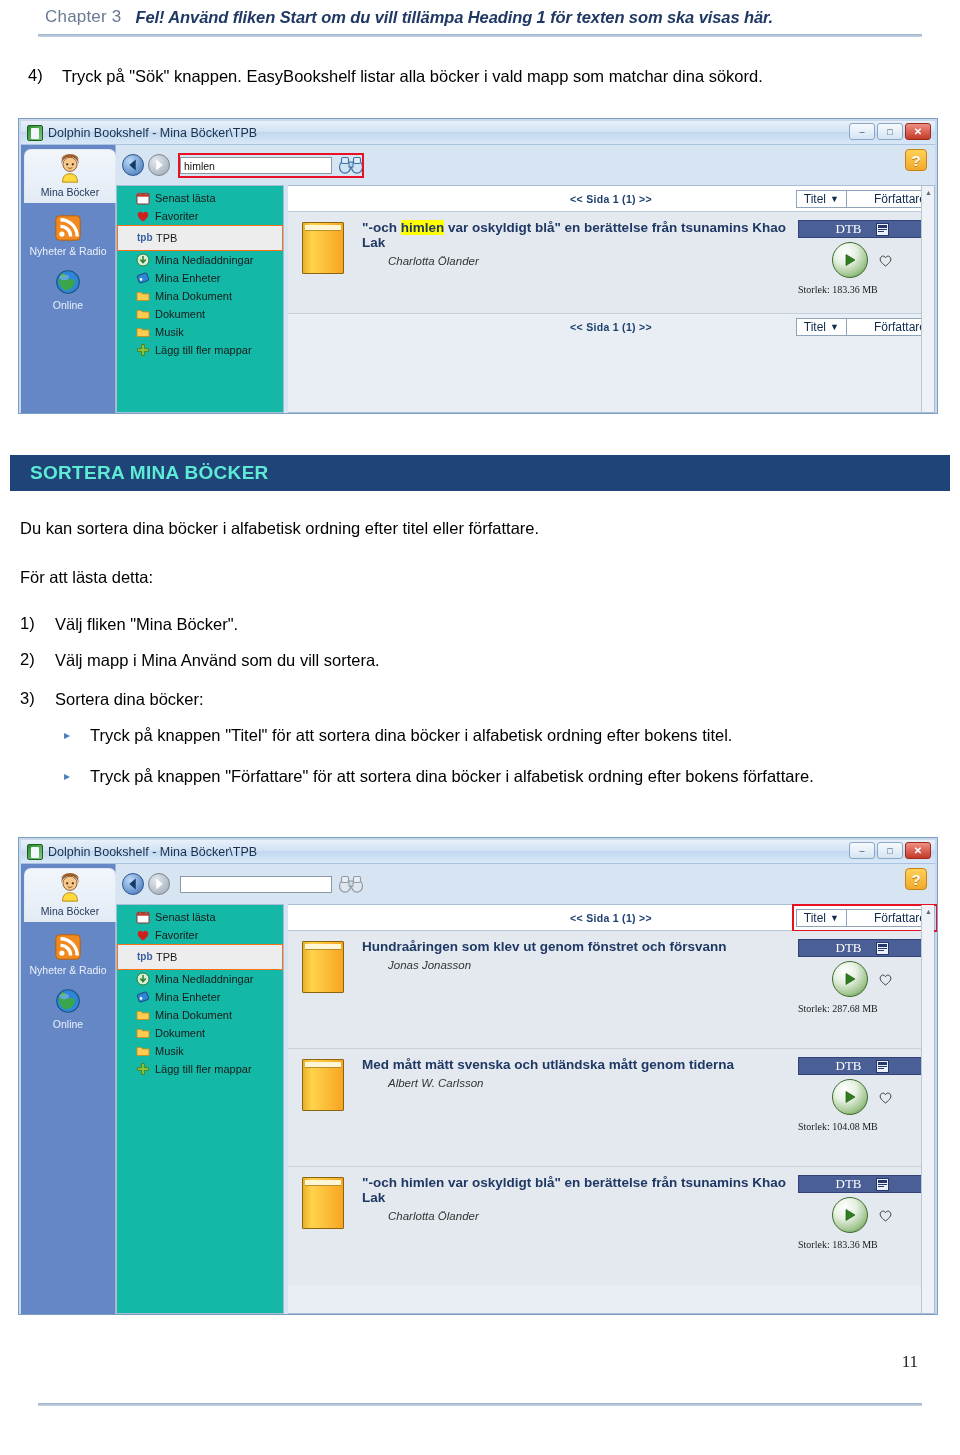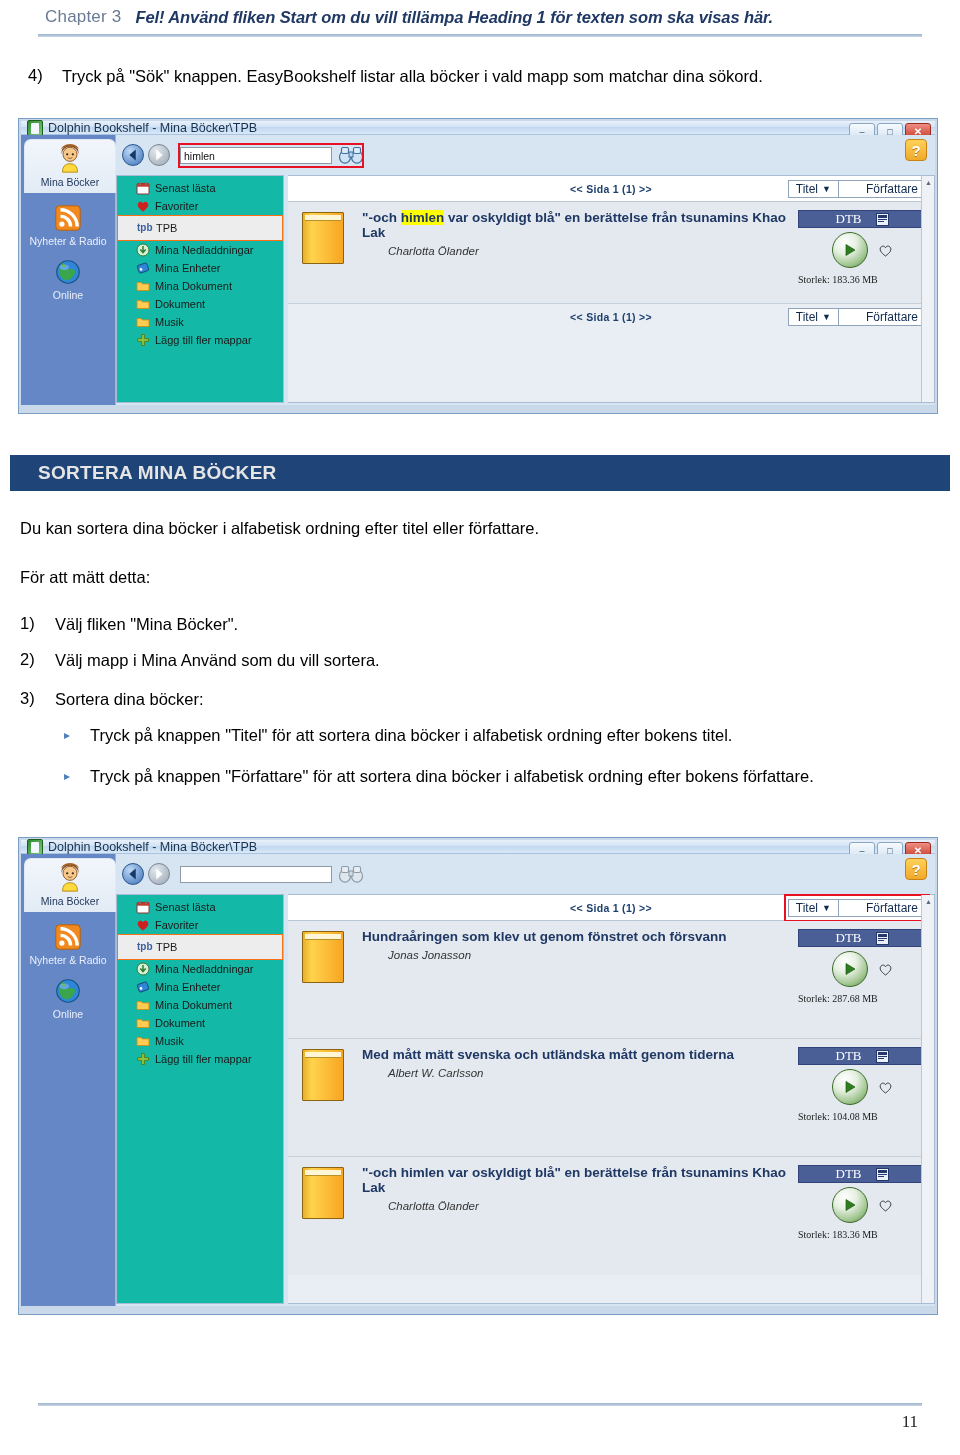--- a/index.html
+++ b/index.html
@@ -39,34 +39,34 @@
   .bullet-arrow {
     position:absolute; color:#4a7ebb; font-size:12px;
   }
 
   
   .section-bar {
     position:absolute; left:10px; top:455px; width:940px; height:36px;
     background:#1f4477; display:flex; align-items:center;
   }
   .section-bar span {
-    color:#e5e5e5; font-size:19px; font-weight:bold; letter-spacing:.3px;
-    padding-left:28px;
+    color:#5eead4; font-size:19px; font-weight:bold; letter-spacing:.3px;
+    padding-left:20px;
   }
 
   
   .shot {
     position:absolute;
     background:#c9d9ea;
     border:1px solid #7a9ec4;
     overflow:hidden;
   }
   .shot-outer-pad { padding:2px; }
   .titlebar {
-    height:14px;
+    height:24px;
     background:linear-gradient(to bottom,#e8f0fa 0%, #d3e3f5 45%, #c2d8ef 50%, #d9e8f8 100%);
     display:flex; align-items:center;
     border-bottom:1px solid #a8c4e0;
     position:relative;
   }
   .tb-icon {
     width:16px; height:16px; margin-left:6px; margin-right:5px;
     background:linear-gradient(135deg,#2e8b2e,#7ec97e);
     border:1px solid #1d5e1d; border-radius:2px;
     position:relative;
@@ -156,21 +156,21 @@
   .tree-row.sel { background:#ededed; border:1px solid #f97316; height:26px;padding-left:19px; }
   .tree-row .ti { width:14px; height:14px; margin-right:5px; flex:none; }
 
   .listpane {
     flex:1; background:#e9eef4; border:1px solid #a8bdd4; border-left:none;
     position:relative; margin-left:4px;
   }
   .pager-row {
     display:flex; align-items:center; justify-content:flex-end;
     height:26px; background:#fff; border-bottom:1px solid #b9c8d8;
-    padding-right:8px; position:relative;
+    padding-right:0; position:relative;
   }
   .pager-txt {
     position:absolute; left:50%; transform:translateX(-50%);
     font-size:10.5px; color:#1d3f6e; font-weight:bold; letter-spacing:.3px;
   }
   .sortbtns { display:flex; border:1px solid #8fa4ba; background:#fff;gap:20px; }
   .sortbtn {
     font-size:12px; color:#0f2a4d; padding:1px 7px; white-space:nowrap;
   }
   .sortbtn.titel { border-right:1px solid #8fa4ba; display:flex; gap:4px; align-items:center; }
@@ -219,21 +219,21 @@
   .vscroll-arrow {
     width:13px; height:12px; display:flex; align-items:center; justify-content:center;
     font-size:7px; color:#5a6b7c;
   }
 
   .footer-rule {
     position:absolute; left:38px; top:1403px; width:884px; height:3px;
     background:linear-gradient(to bottom,#9db3cc,#c9d6e6);
   }
   .page-num {
-    position:absolute; right:42px; top:1412px;
+    position:absolute; right:42px; top:1352px;
     font-size:17px; color:#222; font-family:"Liberation Serif", serif;
   }
 </style>
 </head>
 <body>
 
 <div class="page-header">
   <span class="chapter-label">Chapter 3</span>
   <span class="header-title">Fel! Använd fliken Start om du vill tillämpa Heading 1 för texten som ska visas här.</span>
 </div>
@@ -435,21 +435,21 @@
       </div>
     </div>
   </div>
 </div>
 
 <div class="section-bar">
   <span>SORTERA MINA BÖCKER</span>
 </div>
 
 <div class="para" style="left:20px; top:518px; width:900px;">Du kan sortera dina böcker i alfabetisk ordning efter titel eller författare.</div>
-<div class="para" style="left:20px; top:567px; width:900px;">För att mätt detta:</div>
+<div class="para" style="left:20px; top:567px; width:900px;">För att lästa detta:</div>
 
 <div class="num" style="left:20px; top:614px;">1)</div>
 <div class="para" style="left:55px; top:614px; width:880px;">Välj fliken "Mina Böcker".</div>
 
 <div class="num" style="left:20px; top:650px;">2)</div>
 <div class="para" style="left:55px; top:650px; width:880px;">Välj mapp i Mina Använd som du vill sortera.</div>
 
 <div class="num" style="left:20px; top:689px;">3)</div>
 <div class="para" style="left:55px; top:689px; width:880px;">Sortera dina böcker:</div>
 

